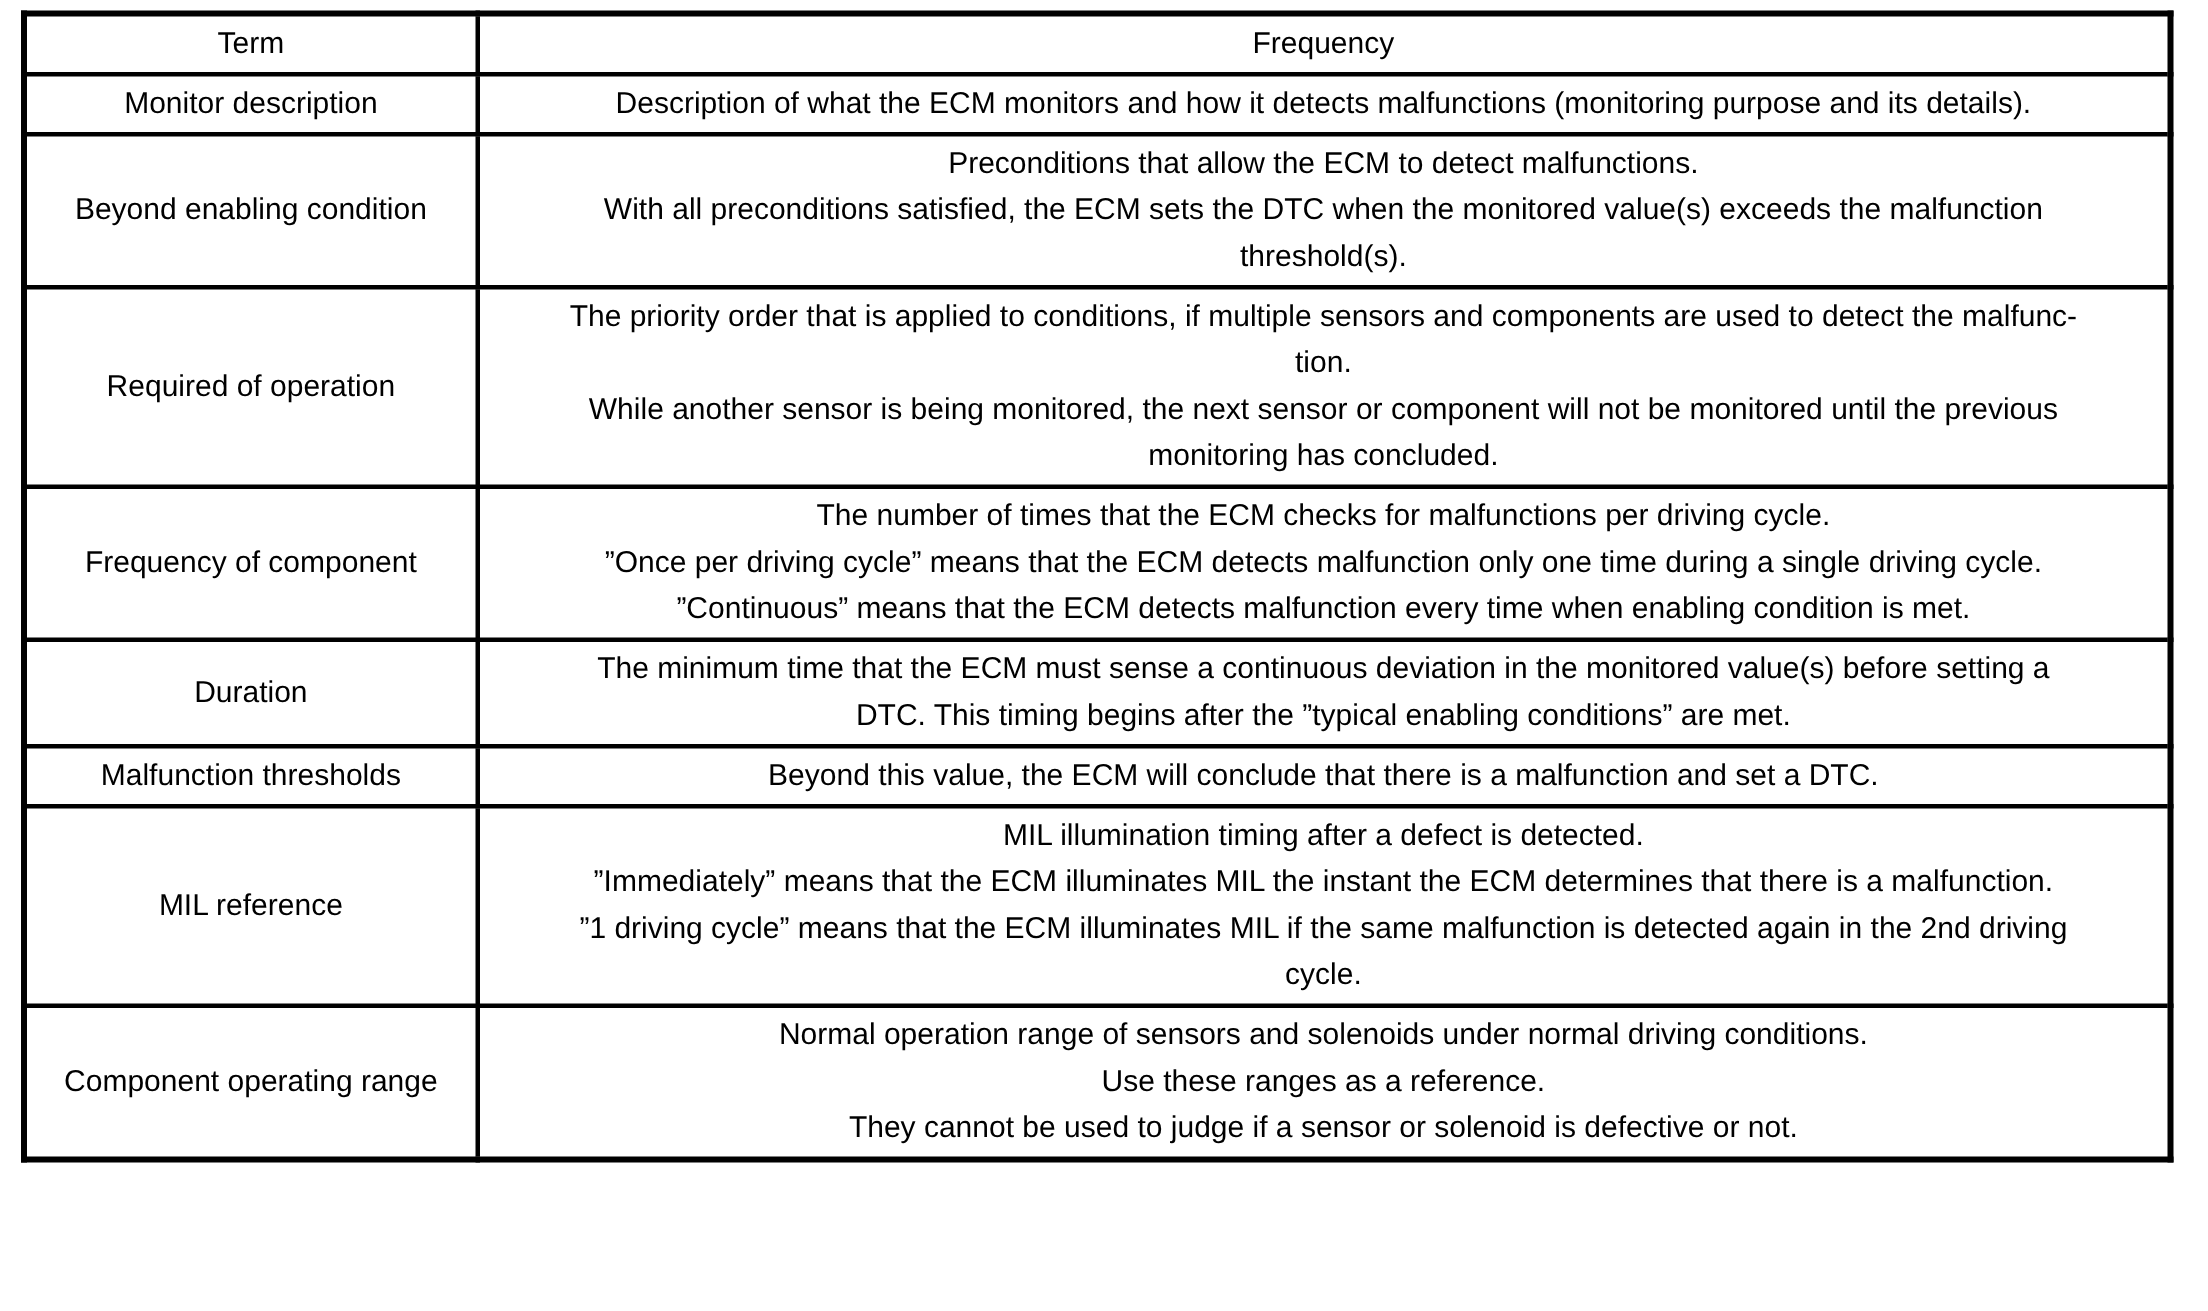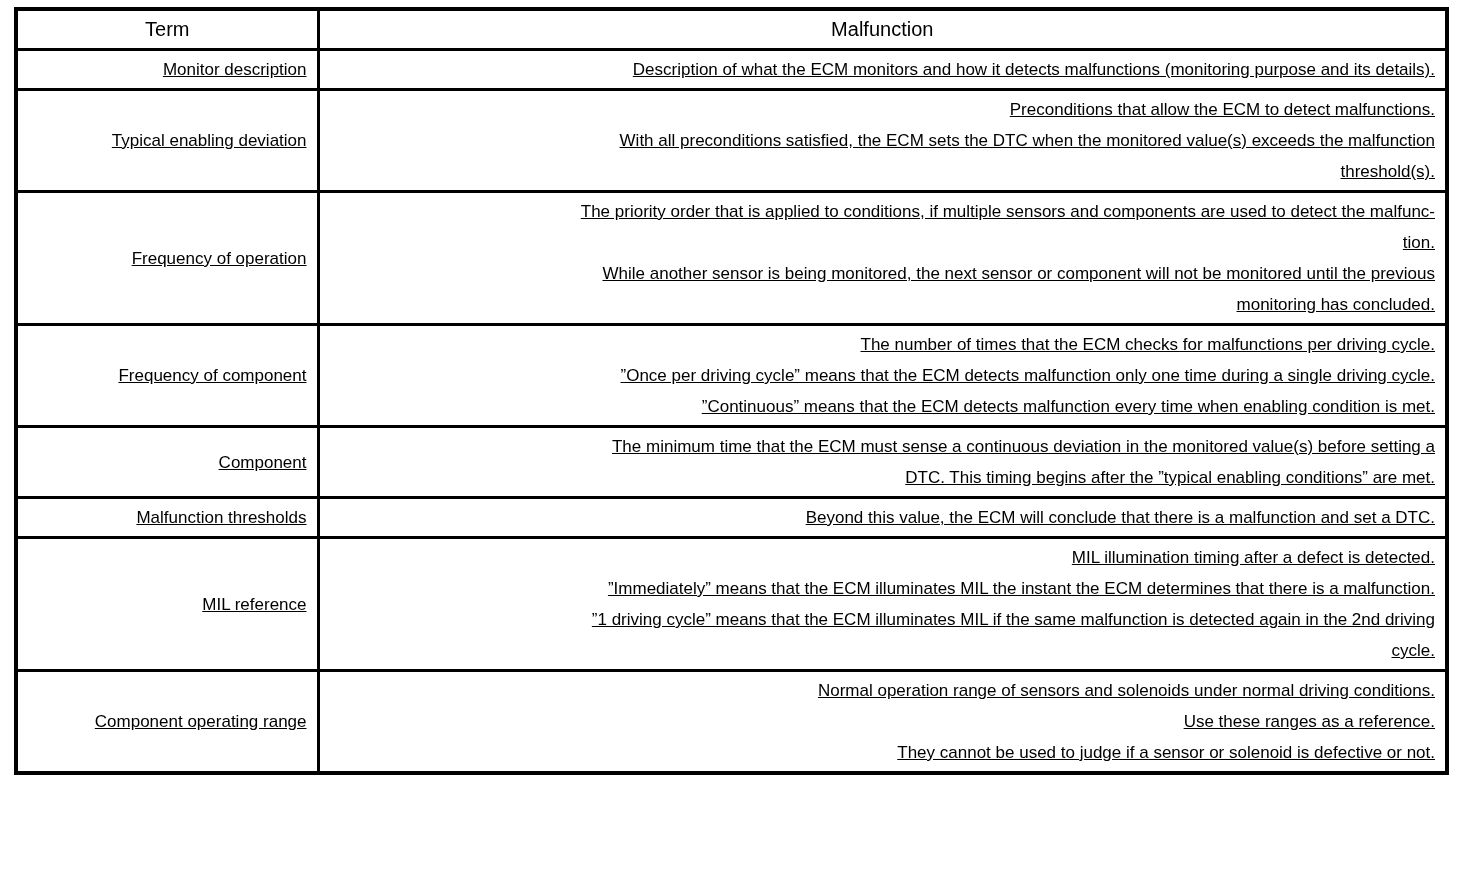--- a/index.html
+++ b/index.html
@@ -38,78 +38,77 @@
   table.terms th {
     font-weight: normal;
     font-size: 20px;
     line-height: 31px;
     padding: 3px 10px;
     text-align: center;
     vertical-align: middle;
     white-space: pre-line;
   }
   table.terms td {
-    font-size: 17px;
+    font-size: 20px;
     line-height: 31px;
     padding: 3px 10px;
-    text-align: right;
+    text-align: center;
     vertical-align: middle;
     white-space: pre-line;
     overflow: hidden;
-    text-decoration: underline;
   }
 </style>
 </head>
 <body>
 
 <div class="page">
   <table class="terms">
     <colgroup>
       <col class="term-col">
       <col class="def-col">
     </colgroup>
     <thead>
       <tr>
         <th>Term</th>
-        <th>Malfunction</th>
+        <th>Frequency</th>
       </tr>
     </thead>
     <tbody id="table-body">
 
   <tr>
     <td>Monitor description</td>
     <td>Description of what the ECM monitors and how it detects malfunctions (monitoring purpose and its details).</td>
   </tr>
 
 
   <tr>
-    <td>Typical enabling deviation</td>
+    <td>Beyond enabling condition</td>
     <td>Preconditions that allow the ECM to detect malfunctions.
 With all preconditions satisfied, the ECM sets the DTC when the monitored value(s) exceeds the malfunction
 threshold(s).</td>
   </tr>
 
   <tr>
-    <td>Frequency of operation</td>
+    <td>Required of operation</td>
     <td>The priority order that is applied to conditions, if multiple sensors and components are used to detect the malfunc-
 tion.
 While another sensor is being monitored, the next sensor or component will not be monitored until the previous
 monitoring has concluded.</td>
   </tr>
 
 
   <tr>
     <td>Frequency of component</td>
     <td>The number of times that the ECM checks for malfunctions per driving cycle.
 ”Once per driving cycle” means that the ECM detects malfunction only one time during a single driving cycle.
 ”Continuous” means that the ECM detects malfunction every time when enabling condition is met.</td>
   </tr>
 
   <tr>
-    <td>Component</td>
+    <td>Duration</td>
     <td>The minimum time that the ECM must sense a continuous deviation in the monitored value(s) before setting a
 DTC. This timing begins after the ”typical enabling conditions” are met.</td>
   </tr>
 
   <tr>
     <td>Malfunction thresholds</td>
     <td>Beyond this value, the ECM will conclude that there is a malfunction and set a DTC.</td>
   </tr>
 
   <tr>

